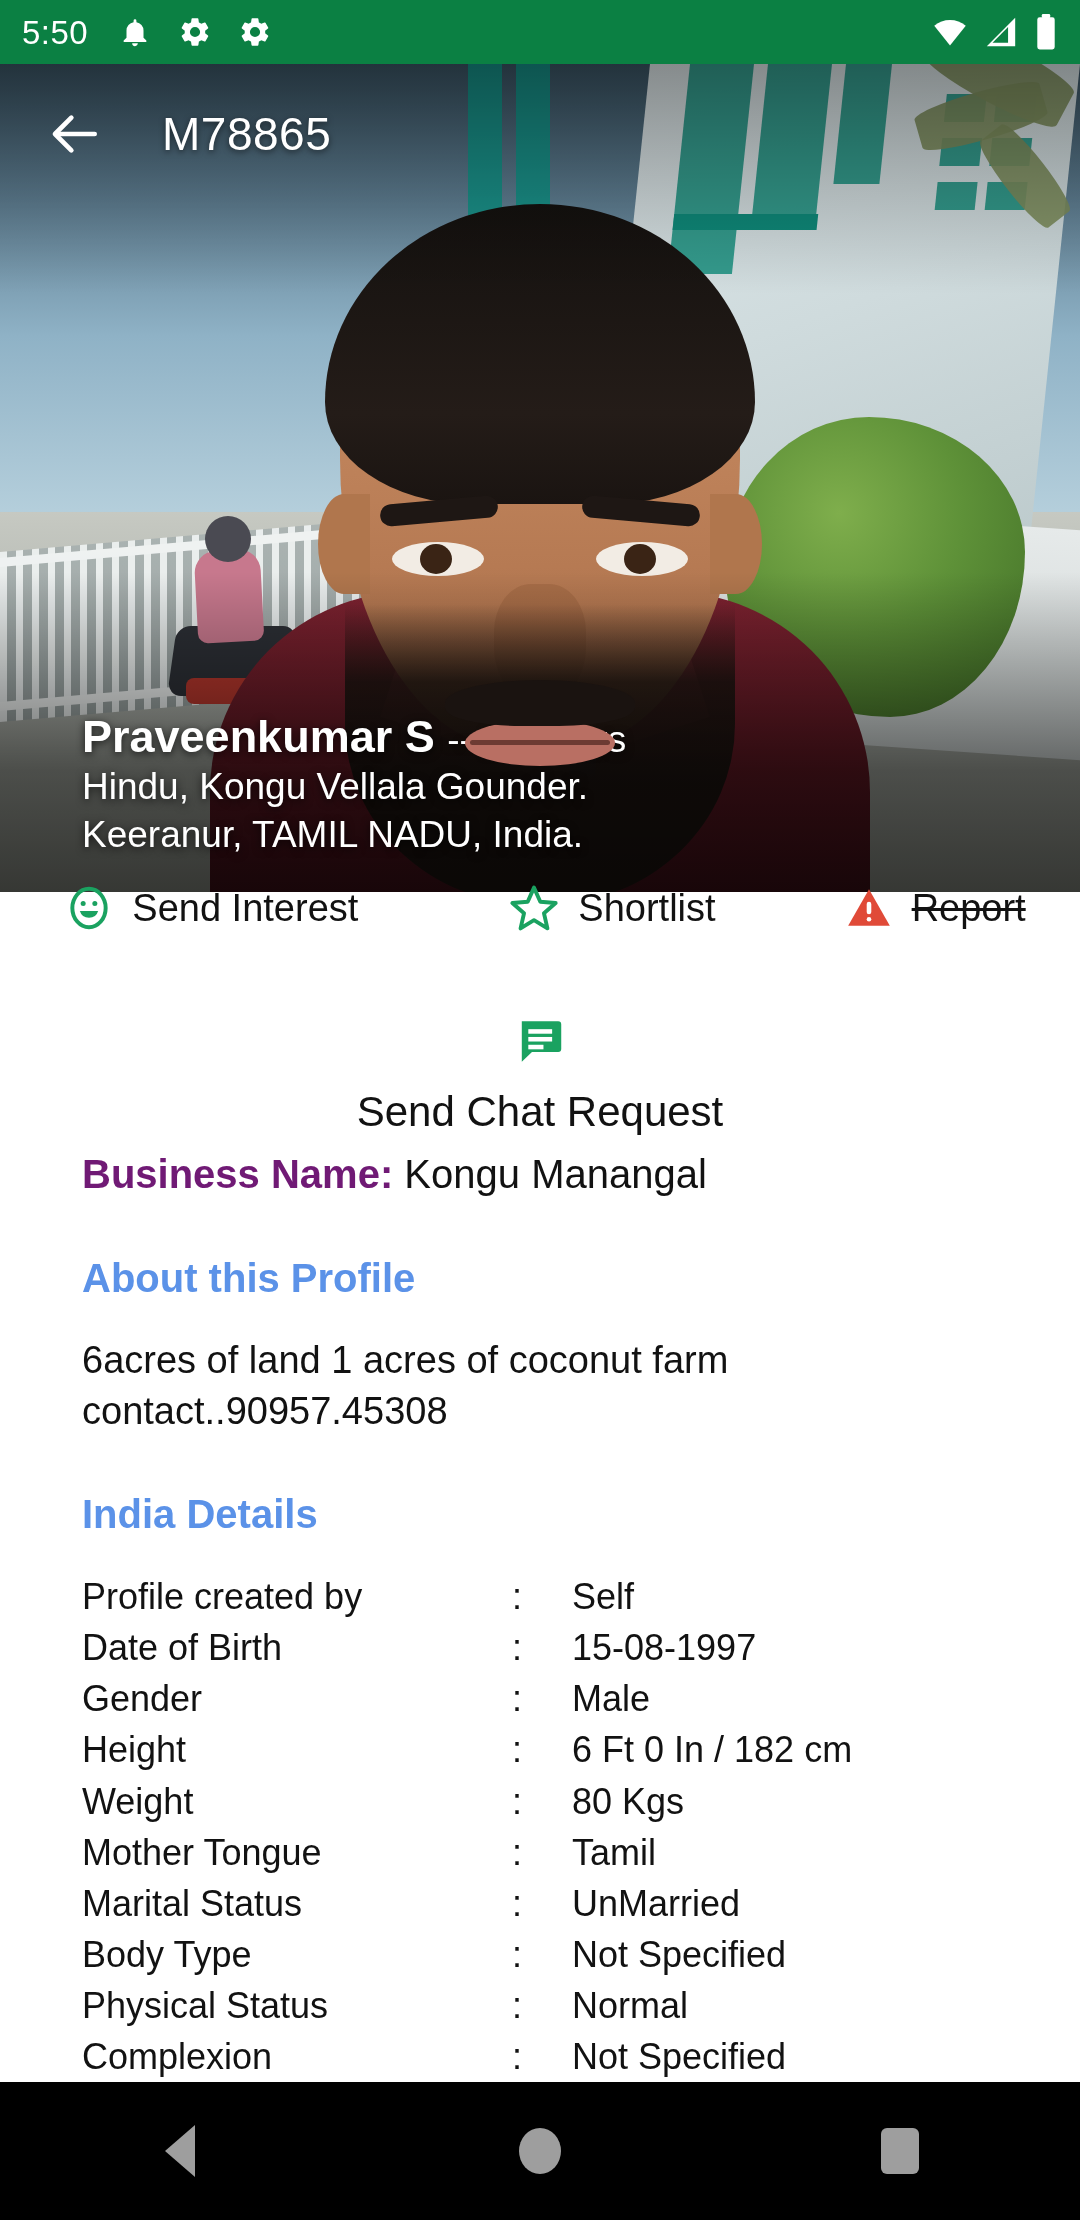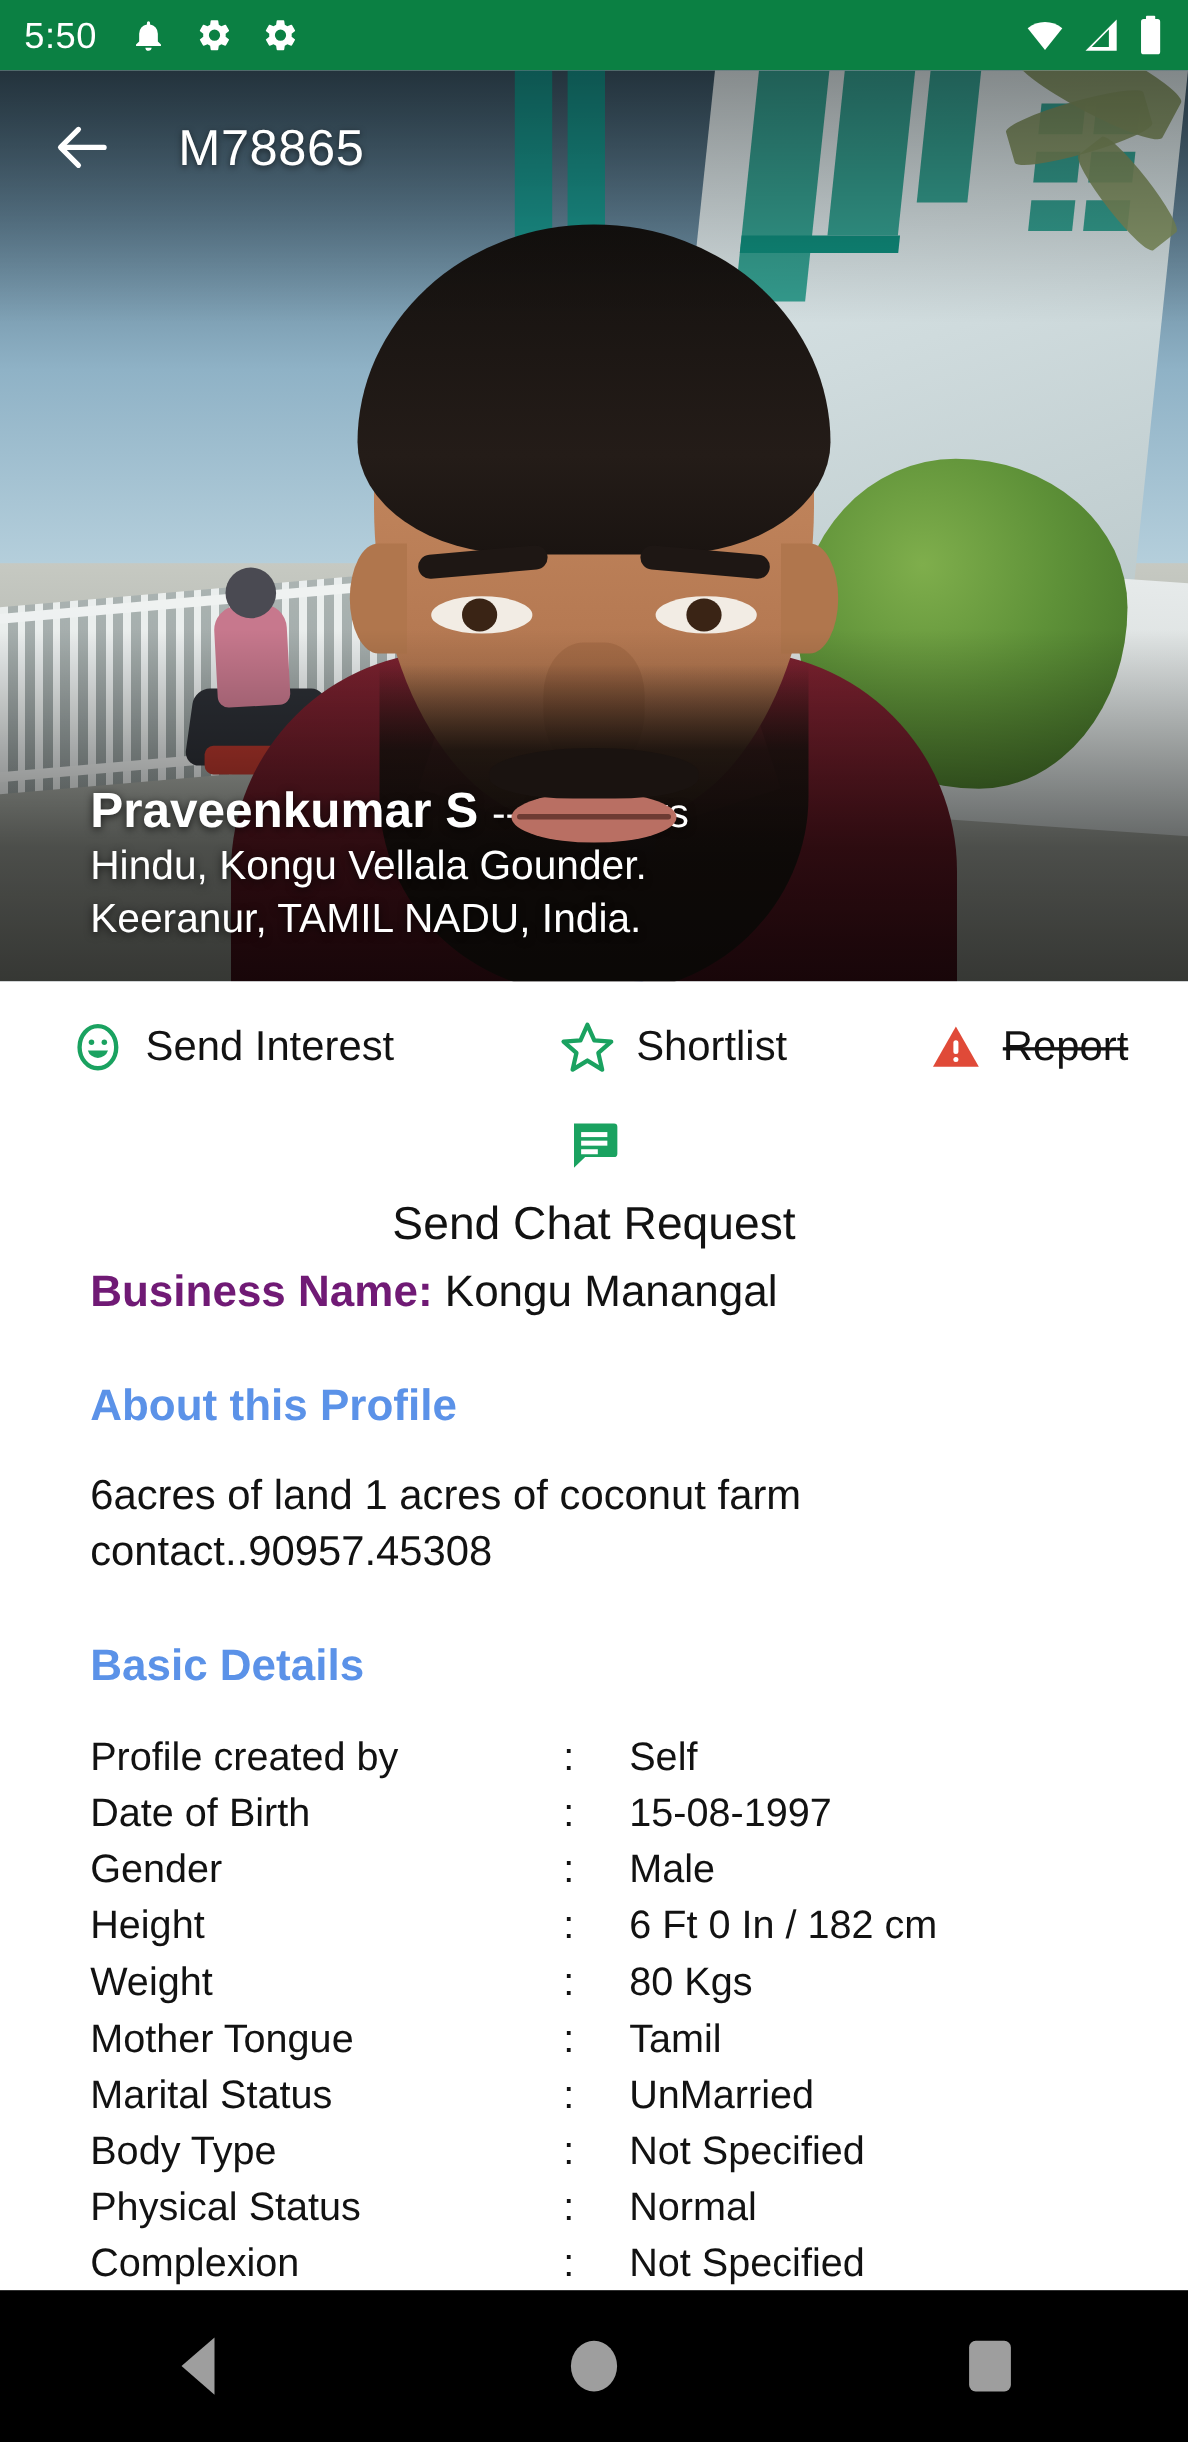--- a/index.html
+++ b/index.html
@@ -149,21 +149,21 @@
   .appbar-title{ color:#fff; font-size:46px; font-weight:normal; letter-spacing:.5px;
      text-shadow:0 2px 6px rgba(0,0,0,.55); }
   .hero-text{ position:absolute; left:82px; bottom:34px; color:#fff;
      text-shadow:0 2px 8px rgba(0,0,0,.75); }
   .ht-name{ font-size:45px; font-weight:bold; line-height:1.18; }
   .ht-name .age{ font-size:37px; font-weight:normal; }
   .ht-sub{ font-size:37px; line-height:1.28; font-weight:normal; }
 
   
   .actions{
-    position:absolute; left:0; top:892px; width:1080px; height:120px;
+    position:absolute; left:0; top:848px; width:1080px; height:120px;
     display:flex; align-items:center; justify-content:center; gap:0;
   }
   .action{ display:flex; align-items:center; gap:18px; cursor:pointer; }
   .action-a{ margin-left:10px; }
   .action-b{ margin-left:150px; }
   .action-c{ margin-left:128px; }
   .action-label{ font-size:38px; color:#121212; }
   .strike{ text-decoration:line-through; text-decoration-thickness:3px; }
   .chatrow{
     position:absolute; left:0; top:1020px; width:1080px; height:110px;
@@ -371,21 +371,21 @@
   <div class="content">
 
     <div class="biz-row">
       <span class="biz-key">Business Name:</span>
       <span class="biz-val">Kongu Manangal</span>
     </div>
 
     <div class="sec-title">About this Profile</div>
     <div class="about-text">6acres of land 1 acres of coconut farm contact..90957.45308</div>
 
-    <div class="sec-title">Basic Details</div>
+    <div class="sec-title">India Details</div>
 
     <div class="details">
       <div class="drow">
         <span class="dkey">Profile created by</span>
         <span class="dcolon">:</span>
         <span class="dval">Self</span>
       </div>
       <div class="drow">
         <span class="dkey">Date of Birth</span>
         <span class="dcolon">:</span>

